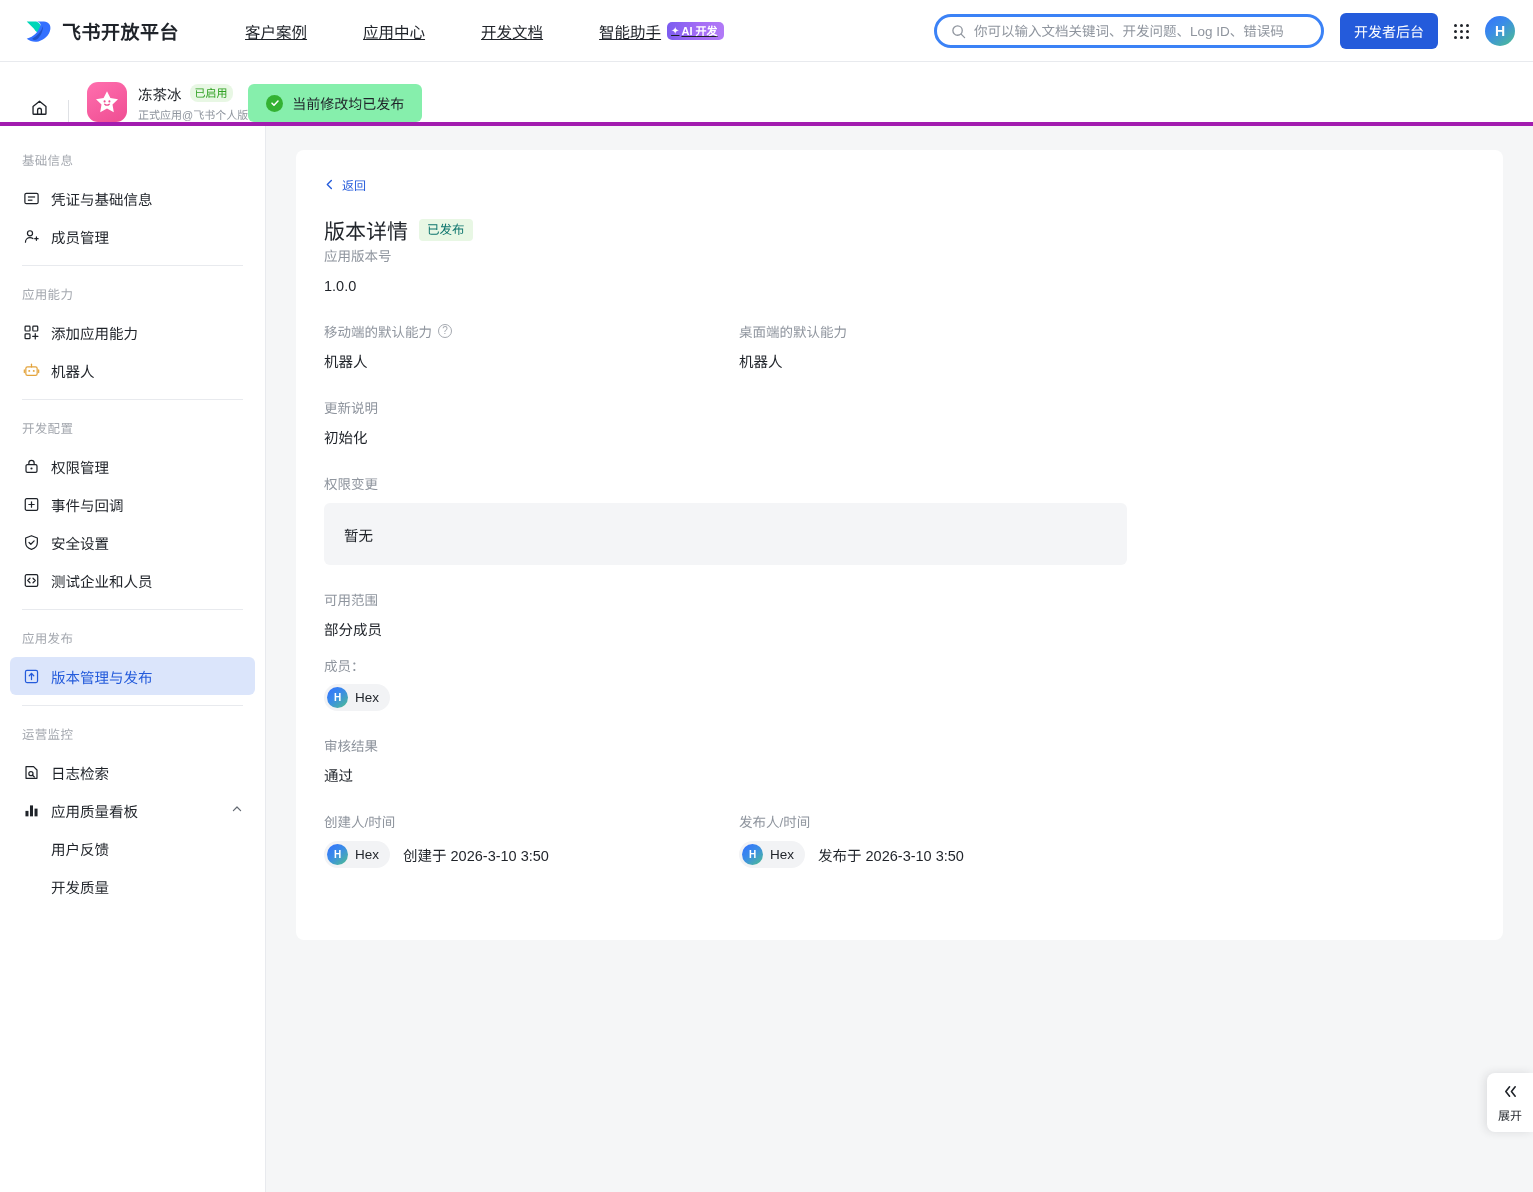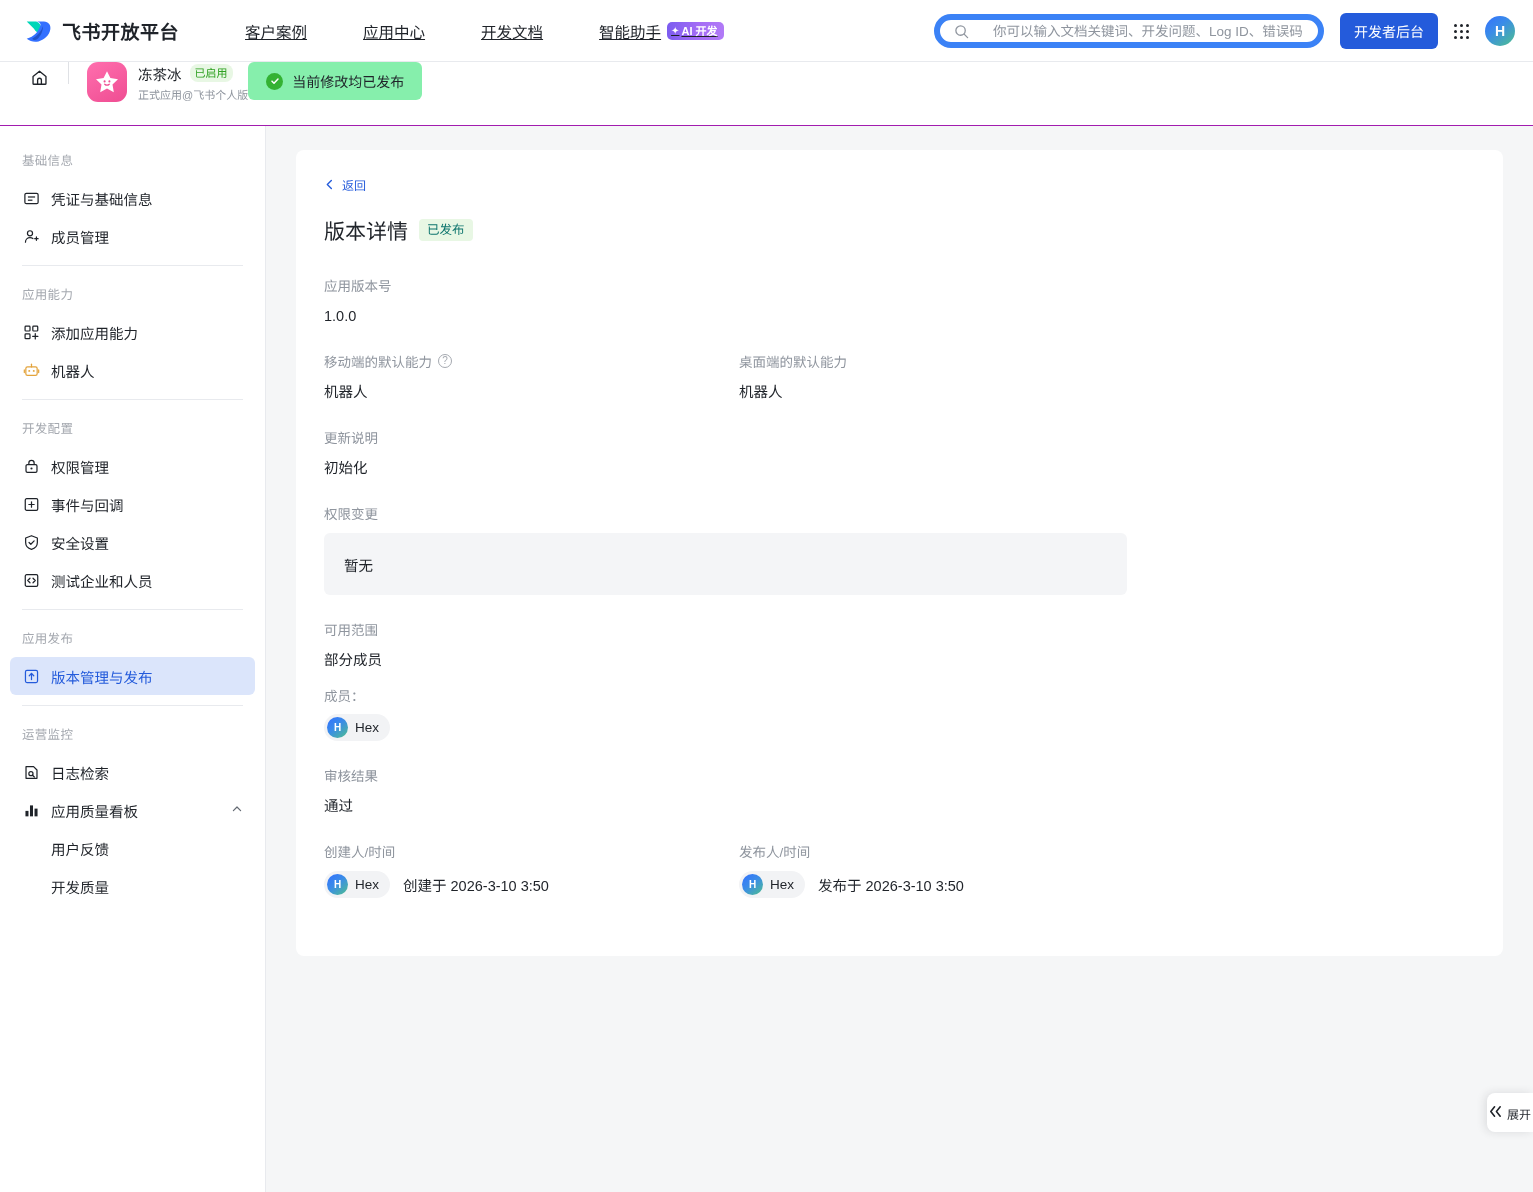--- a/index.html
+++ b/index.html
@@ -39,22 +39,22 @@
     white-space: nowrap;
   }
   .ai-badge .spark { font-size: 10px; line-height: 1; }
 
   .nav-right {
     position: absolute; right: 18px; top: 0; height: 62px;
     display: flex; align-items: center; gap: 16px;
   }
   .searchbox {
     width: 390px; height: 34px;
-    border: 6px solid #3b82f6; border-radius: 17px;
-    display: flex; align-items: center; gap: 24px;
+    border: 3px solid #3b82f6; border-radius: 17px;
+    display: flex; align-items: center; gap: 8px;
     padding: 8px 14px; background: #fff;
   }
   .searchbox svg { flex-shrink: 0; }
   .searchbox input {
     border: 0; outline: 0; background: transparent;
     font-size: 13.5px; color: #1f2329; width: 100%;
     font-family: inherit;
   }
   .searchbox input::placeholder { color: #8f959e; }
   .dev-btn {
@@ -68,23 +68,23 @@
     width: 30px; height: 30px; border-radius: 50%;
     background: linear-gradient(140deg, #3370ff 0%, #3a8ce8 40%, #4fc08d 100%);
     color: #fff; font-size: 14px; font-weight: 600;
     display: flex; align-items: center; justify-content: center; cursor: pointer;
   }
 
   
   .appbar {
     height: 64px; width: 100%;
     background: #ffffff;
-    display: flex; align-items: flex-start;
+    display: flex; align-items: flex-end;
     padding: 0 24px; gap: 0;
-    border-bottom: 1px solid #a21caf;
+    border-bottom: 4px solid #a21caf;
   }
   .home-btn {
     width: 30px; height: 30px; display: flex; align-items: center; justify-content: center;
     cursor: pointer; border-radius: 5px; flex-shrink: 0;
   }
   .bar-divider { width: 1px; height: 22px; background: #dfe1e5; margin: 0 18px 0 14px; }
   .app-info { display: flex; align-items: center; gap: 11px; }
   .app-icon {
     width: 40px; height: 40px; border-radius: 11px;
     background: linear-gradient(150deg, #ff6fae 0%, #ef4d92 100%);
@@ -142,21 +142,21 @@
   }
   .card {
     background: #fff; border-radius: 8px;
     padding: 26px 28px 34px 28px;
     min-height: 790px;
   }
   .back-link {
     display: inline-flex; align-items: center; gap: 7px;
     color: #245bdb; font-size: 12px; cursor: pointer; margin-bottom: 22px;
   }
-  .title-row { display: flex; align-items: center; gap: 11px; margin-bottom: 30px; }
+  .title-row { display: flex; align-items: center; gap: 11px; }
   .page-title { font-size: 21px; font-weight: 500; color: #1f2329; }
   .chip-published {
     font-size: 12.5px; color: #0f766e; background: #e8f7e4;
     border-radius: 4px; padding: 3px 8px; line-height: 16px;
   }
   .field { margin-bottom: 24px; }
   .field-label {
     font-size: 13.5px; color: #8f959e; margin-bottom: 10px;
     display: flex; align-items: center; gap: 6px;
   }
@@ -188,21 +188,21 @@
   }
   .person-line { display: flex; align-items: center; gap: 13px; }
   .person-time { font-size: 14.5px; color: #1f2329; }
 
   
   .expand-tab {
     position: fixed; right: 0; bottom: 60px;
     width: 46px; padding: 11px 0 9px 0;
     background: #fff; border-radius: 8px 0 0 8px;
     box-shadow: -2px 0 10px rgba(31,35,41,.12);
-    display: flex; flex-direction: row; align-items: center; gap: 3px;
+    display: flex; flex-direction: column; align-items: center; gap: 3px;
     cursor: pointer;
   }
   .expand-tab .lbl { font-size: 12px; color: #1f2329; }
 </style>
 </head>
 <body>
 
 <div class="topnav">
   <div class="brand">
     <svg class="brand-logo" viewBox="0 0 32 32">

